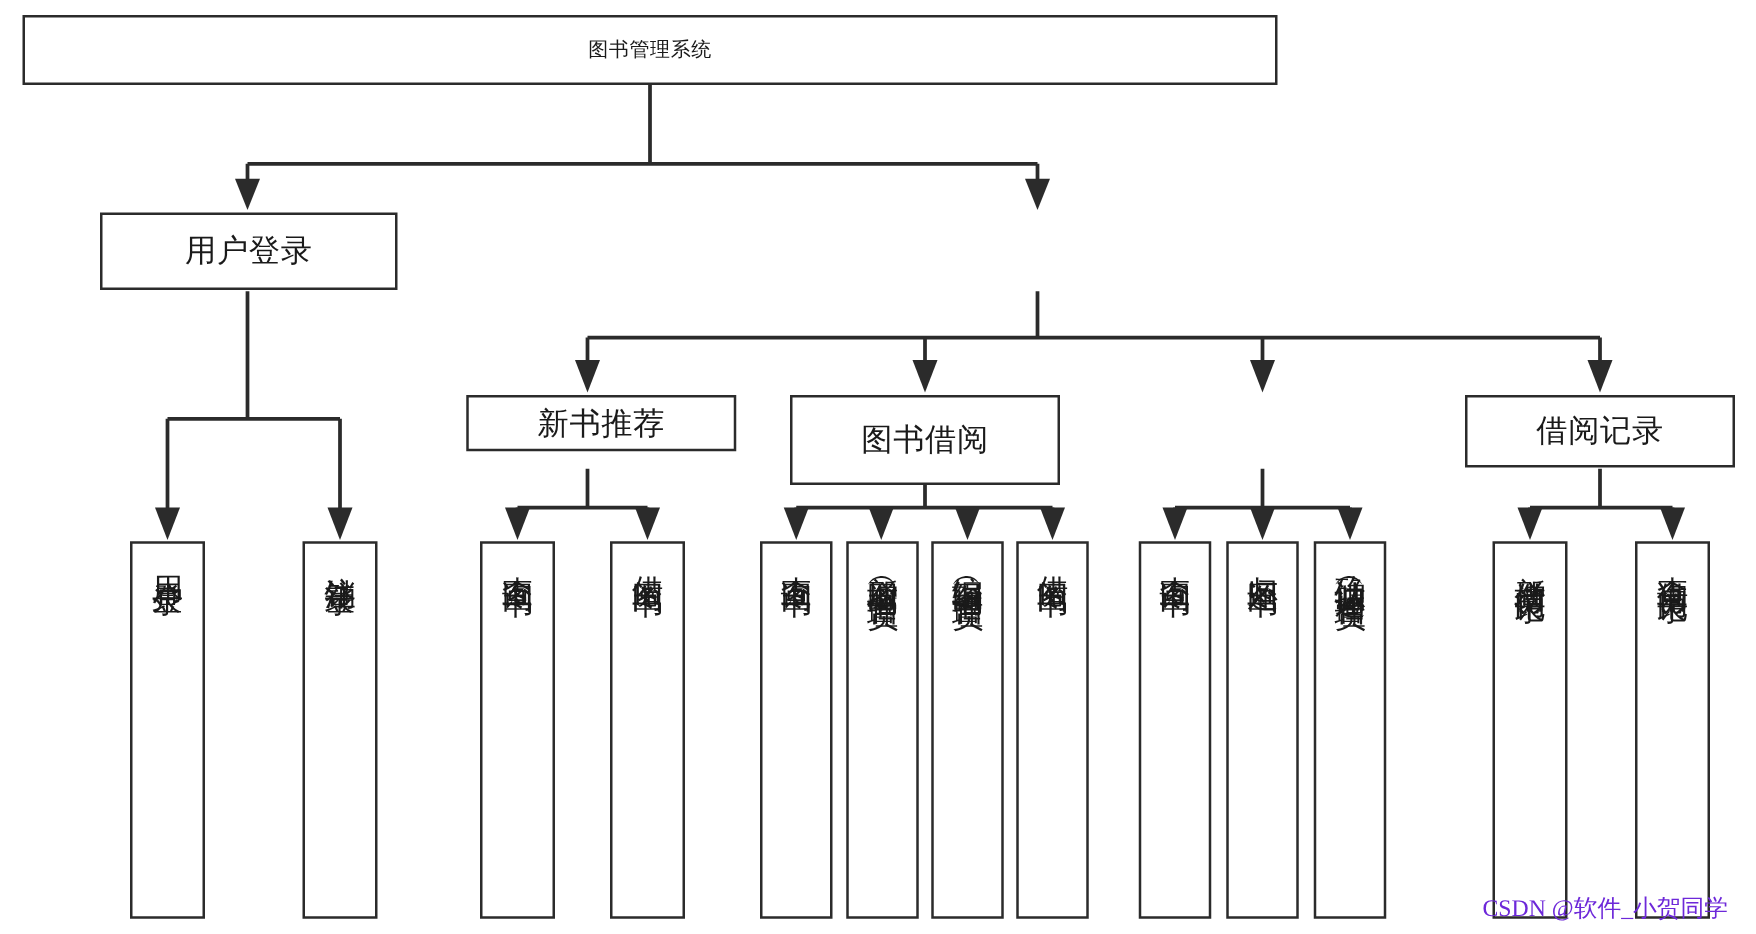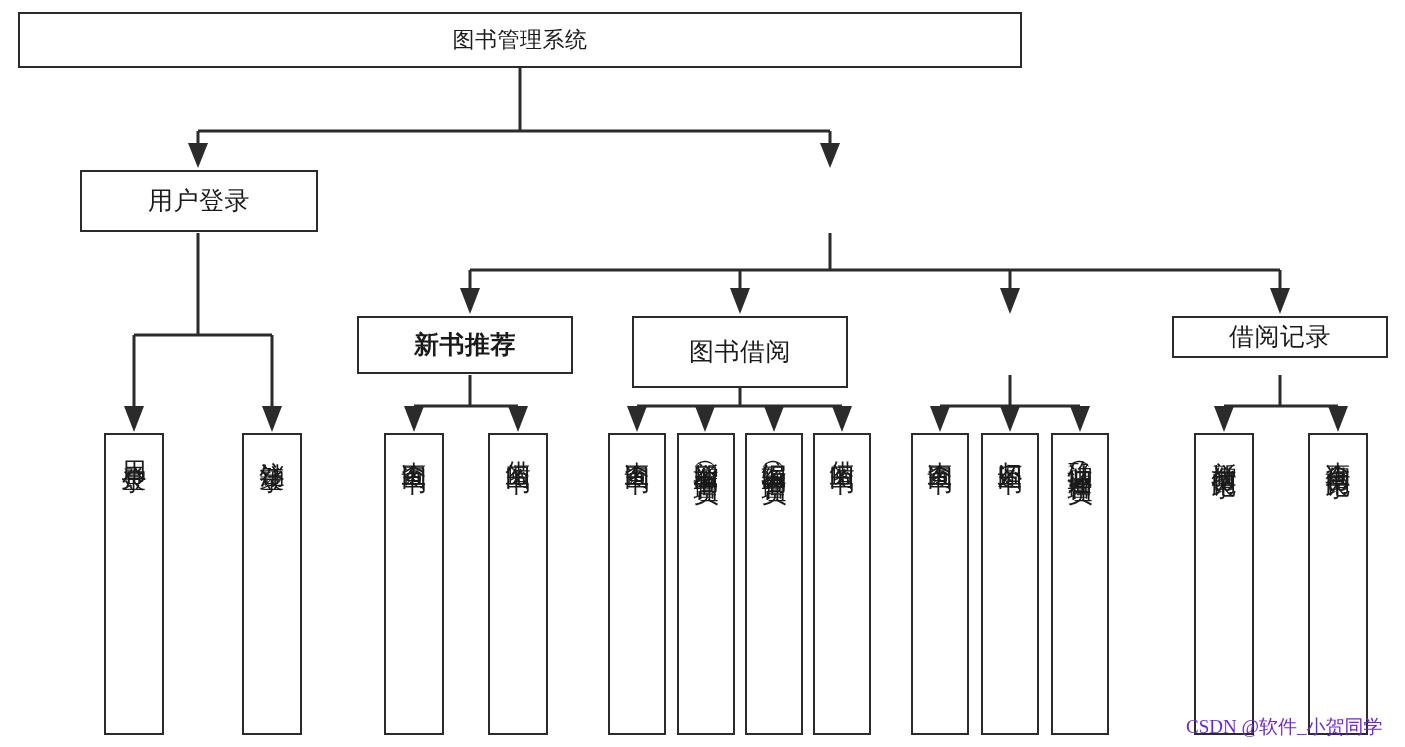--- a/index.html
+++ b/index.html
@@ -53,21 +53,21 @@
   }
   .node-v .node-label {
     writing-mode: vertical-rl;
     text-orientation: upright;
     font-size: 25px;
     line-height: 1;
     letter-spacing: 3px;
     white-space: nowrap;
   }
   
-  #node-root .node-label { font-size: 22px; }
+  #node-root .node-label { font-size: 16px; }
 
   #watermark {
     position: absolute;
     left: 1186px;
     top: 714px;
     font-size: 19px;
     color: #6d28d9;
     white-space: nowrap;
     font-family: Liberation Serif, serif;
     pointer-events: none;
@@ -160,30 +160,30 @@
 
   <div class="node-box node-h" id="node-root" style="left:18px; top:12px; width:1004px; height:56px;">
     <span class="node-label">图书管理系统</span>
   </div>
 
   <div class="node-box node-h" style="left:80px; top:170px; width:238px; height:62px;">
     <span class="node-label">用户登录</span>
   </div>
 
 
-  <div class="node-box node-h" style="left:357px; top:316px; width:216px; height:58px;font-weight:bold;">
+  <div class="node-box node-h" style="left:373px; top:316px; width:216px; height:45px;">
     <span class="node-label">新书推荐</span>
   </div>
 
   <div class="node-box node-h" style="left:632px; top:316px; width:216px; height:72px;">
     <span class="node-label">图书借阅</span>
   </div>
 
 
-  <div class="node-box node-h" style="left:1172px; top:316px; width:216px; height:42px;justify-content:center;">
+  <div class="node-box node-h" style="left:1172px; top:316px; width:216px; height:58px;justify-content:center;">
     <span class="node-label">借阅记录</span>
   </div>
 
   <div class="node-box node-v" style="left:104px; top:433px; width:60px; height:302px;">
     <span class="node-label">用户登录</span>
   </div>
 
   <div class="node-box node-v" style="left:242px; top:433px; width:60px; height:302px;">
     <span class="node-label">注销登录</span>
   </div>

